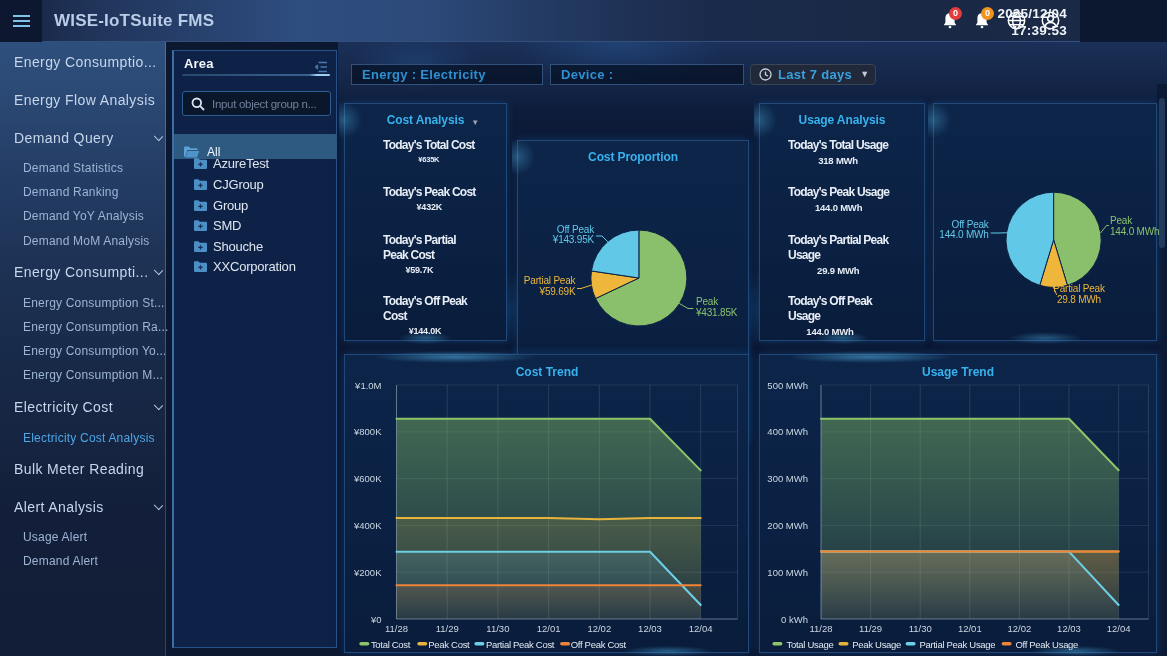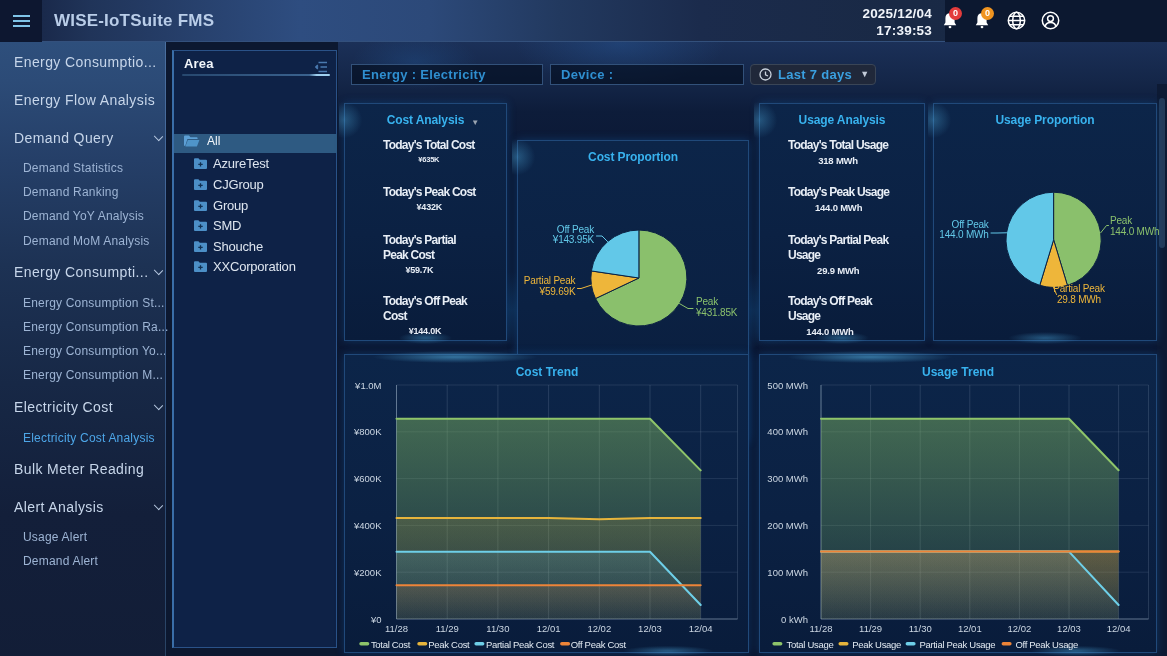--- a/index.html
+++ b/index.html
@@ -1,18 +1,18 @@
 <!DOCTYPE html>
 <html><head><meta charset="utf-8"><style>
 * { margin:0; padding:0; box-sizing:border-box; }
 html,body { width:1167px; height:656px; overflow:hidden; background:#0c1830;
   font-family:"Liberation Sans", sans-serif; }
 #app { position:relative; width:1167px; height:656px; }
 
-#hdr { position:absolute; left:0; top:0; width:945px; height:42px;
+#hdr { position:absolute; left:0; top:0; width:1080px; height:42px;
   background:linear-gradient(90deg,#14203f 0px,#203459 90px,#2e4d80 300px,#2c4979 430px,#22395f 560px,#1b2b4c 700px,#192945 900px,#1a2a47 1167px);
   border-bottom:1px solid #33507c; }
 #burger { position:absolute; left:0; top:0; width:42px; height:42px; background:#0d1730;
   display:flex; align-items:center; justify-content:center; }
 #title { position:absolute; left:54px; top:0; line-height:42px; font-size:17px; font-weight:bold;
   color:#b9cde8; letter-spacing:0.2px; }
 .hicon { position:absolute; top:11px; }
 .badge { position:absolute; width:13px; height:13px; border-radius:7px; font-size:9px; color:#fff;
   text-align:center; line-height:13px; font-weight:bold; top:-4px; left:9px; }
 #dt { position:absolute; right:13px; top:5px; text-align:right; color:#f0f4fa;
@@ -31,22 +31,22 @@
 
 #area { position:absolute; left:172px; top:50px; width:165px; height:598px;
   background:#0e2247; border:1px solid #2a5288; border-left:2px solid #3a6ea8; }
 #area h3 { position:absolute; left:10px; top:5px; font-size:13px; color:#f2f6fa; letter-spacing:0.2px; }
 #afold { position:absolute; right:8px; top:8px; }
 #aline { position:absolute; left:8px; top:23px; width:148px; height:2px;
   background:linear-gradient(90deg,#27486f 0%,#3a628e 86%,#9fd0f0 91%,#9fd0f0 100%); border-radius:2px; }
 #srch { position:absolute; left:8px; top:40px; width:149px; height:25px; background:#0a1629;
   border:1px solid #2d5d94; border-radius:3px; display:flex; align-items:center; padding-left:8px; }
 #srch span { color:#70809a; font-size:11.5px; letter-spacing:-0.3px; margin-left:7px; white-space:nowrap; }
-#allrow { position:absolute; left:0px; top:83px; width:163px; height:19px; background:#2e5a82;
-  display:flex; align-items:flex-start; padding-left:9px; }
+#allrow { position:absolute; left:0px; top:83px; width:163px; height:25px; background:#2e5a82;
+  display:flex; align-items:flex-end; padding-left:9px; }
 #allrow b { color:#f2f6fa; font-size:12px; font-weight:normal; margin-left:7px; }
 .trow { position:absolute; left:19px; display:flex; align-items:center; height:16px; }
 .trow span { color:#dde5ef; font-size:13px; letter-spacing:-0.2px; }
 .fico { margin-right:5px; display:flex; }
 
 #main { position:absolute; left:338px; top:42px; width:829px; height:614px;
   background:
    radial-gradient(90px 40px at 77px 20px, rgba(40,100,170,0.28), rgba(0,0,0,0) 70%),
    radial-gradient(110px 55px at 174px 268px, rgba(30,120,190,0.20), rgba(0,0,0,0) 70%),
    radial-gradient(110px 55px at 416px 268px, rgba(30,120,190,0.18), rgba(0,0,0,0) 70%),
@@ -142,20 +142,27 @@
       <div class="nv sub" style="top:487px">Usage Alert</div>
       <div class="nv sub" style="top:511px">Demand Alert</div>
     </div>
 
   <div id="area">
     <h3>Area</h3>
     <div id="afold"><svg width="13" height="12" viewBox="0 0 13 12" stroke="#4a7ab0" stroke-width="1.4" fill="none">
           <path d="M3.5 1.5 L12 1.5 M5.5 6 L12 6 M3.5 10.5 L12 10.5 M3.2 6 L0.6 6 M2.8 4 L0.8 6 L2.8 8"></path>
         </svg></div>
     <div id="aline"></div>
+    <div id="srch">
+        <svg width="14" height="14" viewBox="0 0 14 14" fill="none" stroke="#dbe4ee" stroke-width="1.8">
+          <circle cx="5.8" cy="5.8" r="4.3"></circle>
+          <path d="M9.2 9.2 L13 13"></path>
+        </svg>
+        <span>Input object group n...</span>
+      </div>
     <div id="allrow">
         <svg width="17" height="14" viewBox="0 0 17 14">
           <path d="M1 2.6 Q1 1.6 2 1.6 L6 1.6 L7.4 3.2 L13.6 3.2 Q14.6 3.2 14.6 4.2 L14.6 5 L4.4 5 L2.2 12 L2 12 Q1 12 1 11 Z" fill="#5da0d6"></path>
           <path d="M4.8 6 L16.4 6 L13.9 12.6 L2.4 12.6 Z" fill="#4f94c8"></path>
         </svg>
         <b>All</b>
       </div>
     <div class="trow" style="top:104px">
         <span class="fico">
           <svg width="15" height="13" viewBox="0 0 15 13">
@@ -281,21 +288,20 @@
           </div>
           <div class="sb" style="top:155.5px">
             <div class="sl">Today's Off Peak<br>Usage</div>
             <div class="sv" style="font-size:9.5px">144.0 MWh</div>
           </div>
         </div>
     </div>
     <div class="card" id="c4">
         <div class="glowTL"></div>
         <div class="glowB"></div>
-      <div class="ttl">Usage Proportion</div>
       <svg width="222" height="238" viewBox="0 0 222 238" style="position:absolute;left:0;top:0;overflow:visible">
           <path d="M119.6,135.8 L119.60,88.20 A47.6,47.6 0 0 1 133.41,181.35 Z" fill="#8ac06c" stroke="#0b2142" stroke-width="1"></path>
           <path d="M119.6,135.8 L133.41,181.35 A47.6,47.6 0 0 1 105.77,181.35 Z" fill="#eeb63a" stroke="#0b2142" stroke-width="1"></path>
           <path d="M119.6,135.8 L105.77,181.35 A47.6,47.6 0 0 1 119.60,88.20 Z" fill="#62c8e8" stroke="#0b2142" stroke-width="1"></path>
           <polyline points="166.7,128.8 172.5,121.5 174.5,121.5" fill="none" stroke="#8ac06c" stroke-width="1" stroke-linejoin="round" stroke-linecap="round"></polyline>
           <polyline points="119.6,183.4 122.5,190.5" fill="none" stroke="#eeb63a" stroke-width="1" stroke-linejoin="round" stroke-linecap="round"></polyline>
           <polyline points="72.5,128.8 63.0,129.0 57.0,129.0" fill="none" stroke="#62c8e8" stroke-width="1" stroke-linejoin="round" stroke-linecap="round"></polyline>
           <text x="176.0" y="120.4" text-anchor="start" font-size="10" letter-spacing="-0.2" fill="#8ac06c" font-family="Liberation Sans">Peak</text>
           <text x="176.0" y="130.9" text-anchor="start" font-size="10" letter-spacing="-0.2" fill="#8ac06c" font-family="Liberation Sans">144.0 MWh</text>
           <text x="54.7" y="123.8" text-anchor="end" font-size="10" letter-spacing="-0.2" fill="#62c8e8" font-family="Liberation Sans">Off Peak</text>

